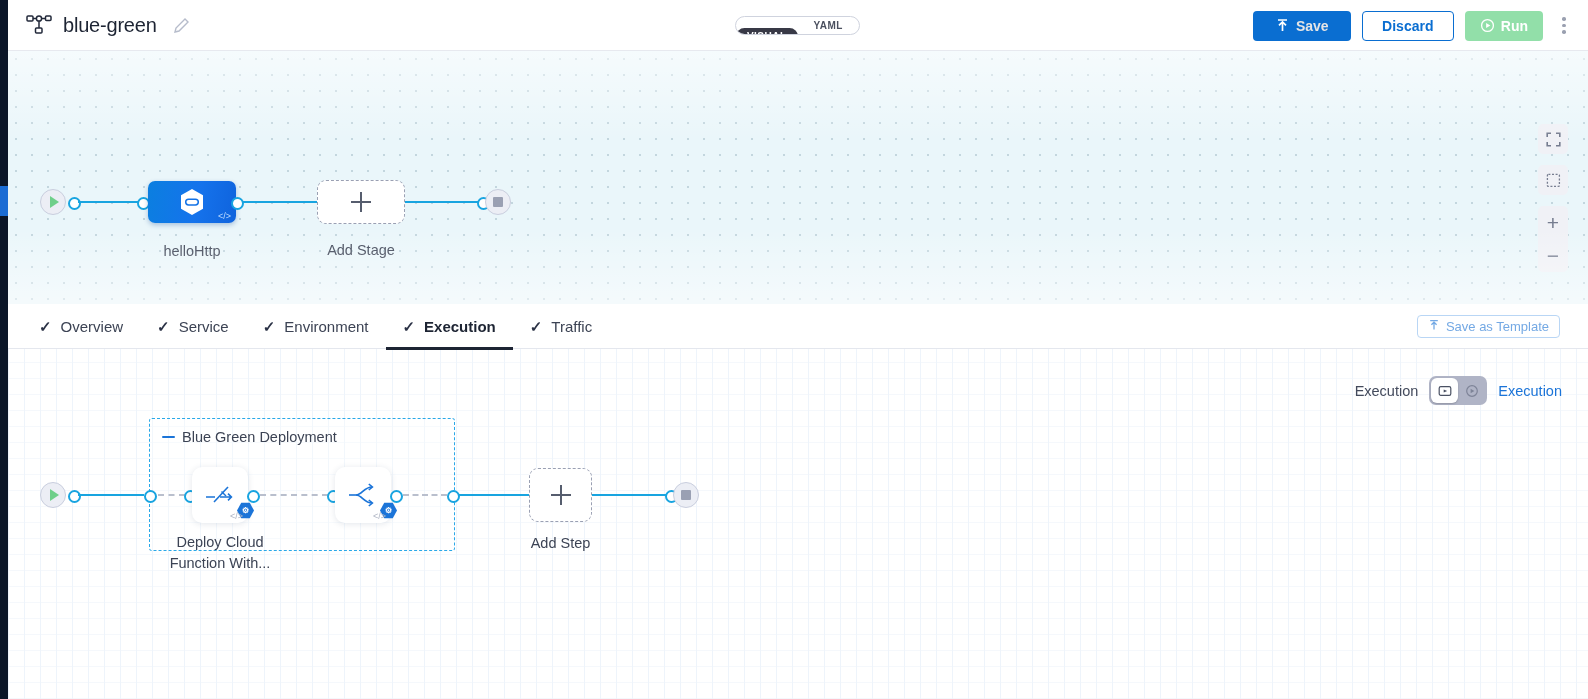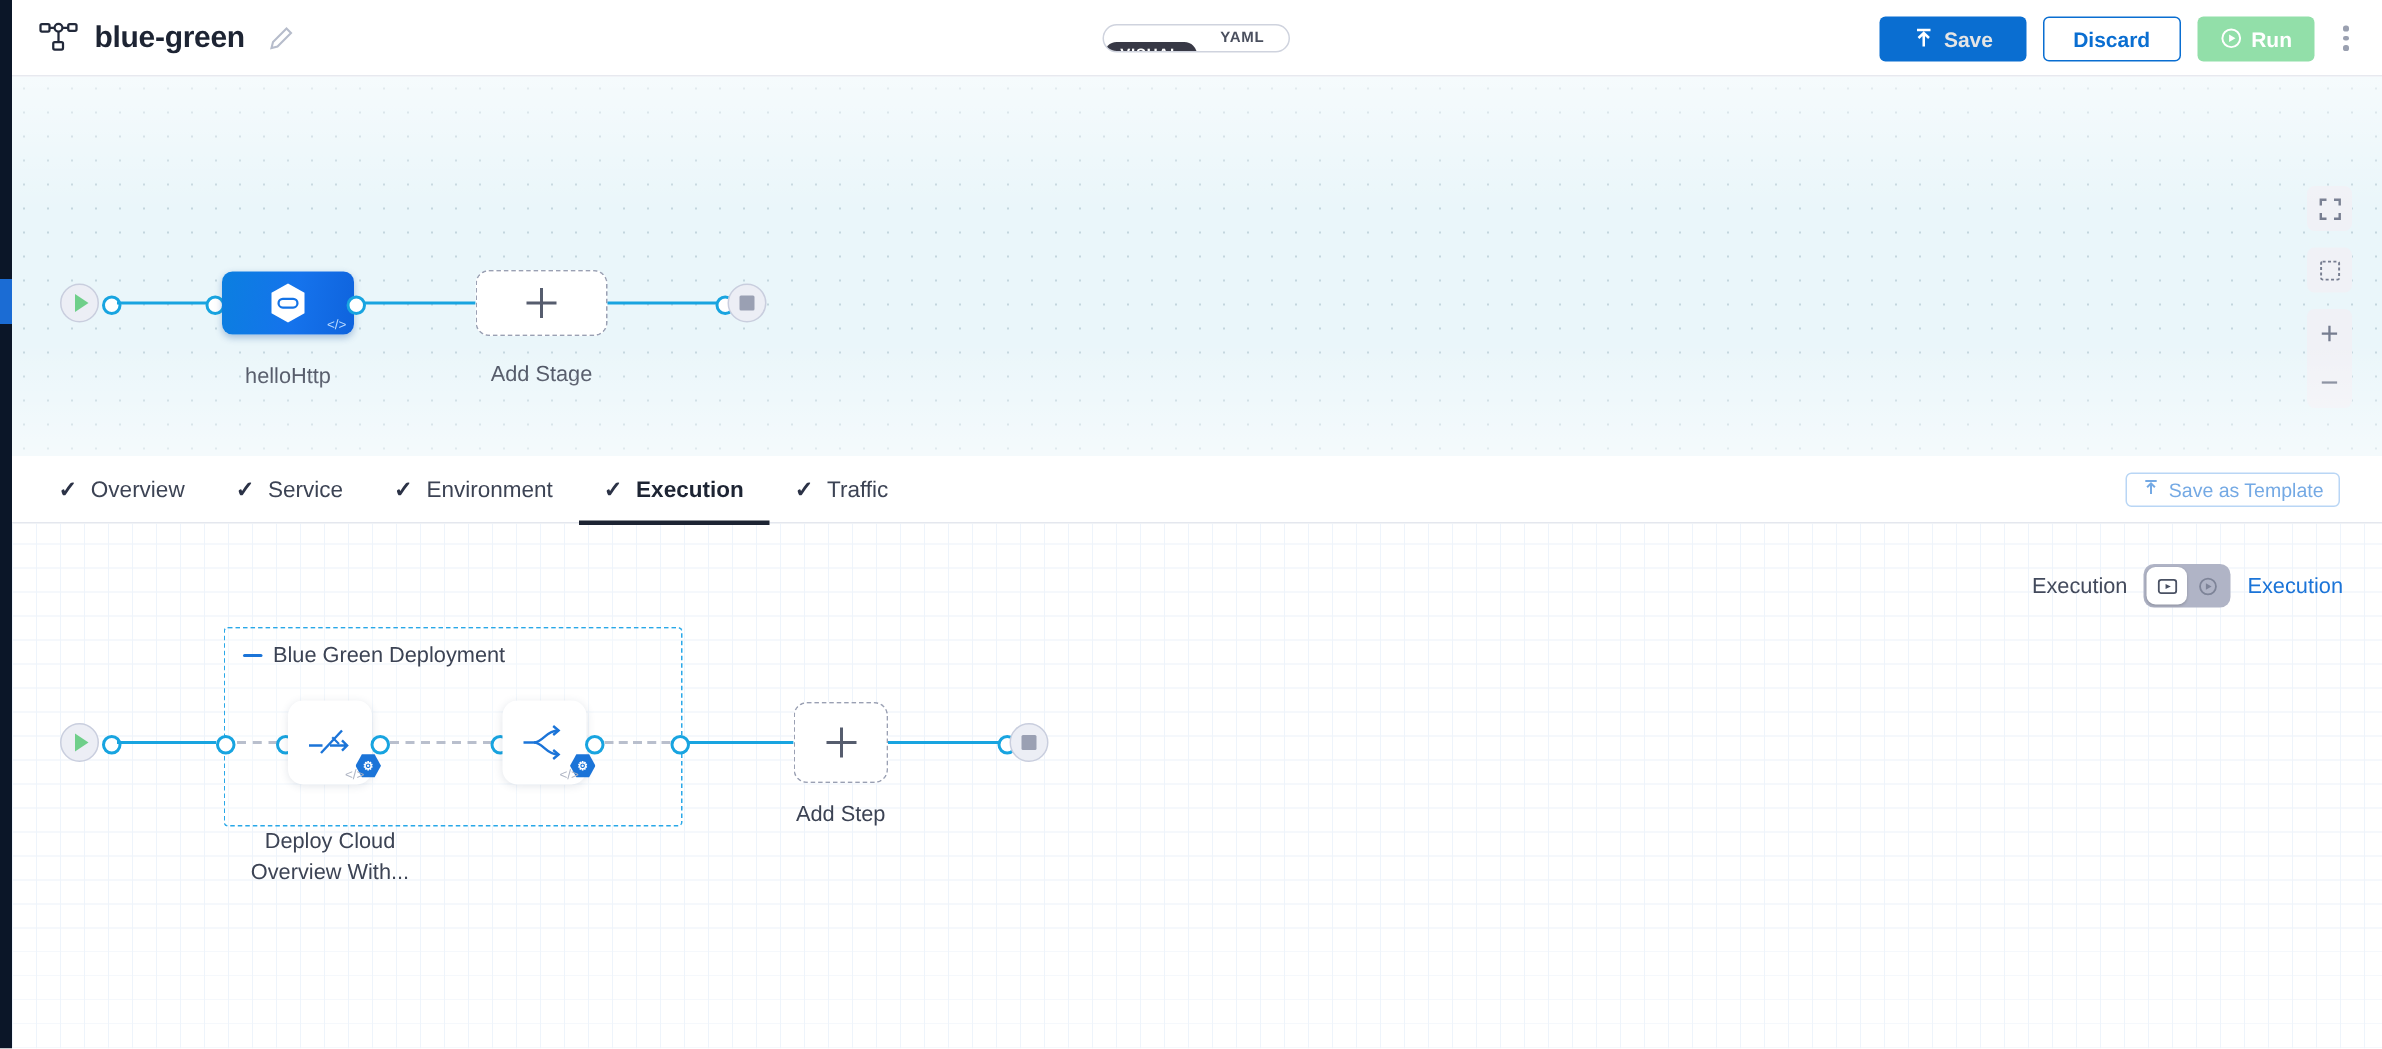--- a/index.html
+++ b/index.html
@@ -23,21 +23,21 @@
 
   
   .header {
     position: absolute; left: 8px; top: 0; right: 0; height: 51px;
     background: #ffffff; border-bottom: 1px solid #e7e9ef;
     display: flex; align-items: center; z-index: 20;
   }
   .hdr-left { display: flex; align-items: center; gap: 11px; padding-left: 18px; }
   .pipeline-icon { width: 26px; height: 22px; color: #22293a; }
   .pipeline-title {
-    font-size: 20px; font-weight: bold; color: #1d2433; letter-spacing: -0.2px;
+    font-size: 20px; font-weight: normal; color: #1d2433; letter-spacing: -0.2px;
   }
   .edit-pencil { width: 17px; height: 17px; color: #b6bccb; margin-left: 5px; }
 
   .seg-toggle {
     position: absolute; left: 727px; top: 16px;
     width: 125px; height: 19px;
     border: 1px solid #cfd3de; border-radius: 10px;
     background: #ffffff; display: flex; align-items: center; overflow: hidden;
   }
   .seg {
@@ -403,23 +403,23 @@
 
     <div class="step-node" style="left:184px; top:118px;">
       <svg width="32" height="28" viewBox="0 0 32 28" fill="none" stroke="#1b74d8" stroke-width="1.6">
         <path d="M2 16 h9 M16 16 h11 M24 12.6 l3.4 3.4 -3.4 3.4"></path>
         <path d="M10 21 L24 6"></path>
         <path d="M17.5 10.5 l4.5 4.5" stroke-width="1.4"></path>
       </svg>
       <span class="badge">⚙</span>
       <span class="code-tag">&lt;/&gt;</span>
     </div>
-    <div class="node-caption" style="left:154px; top:202px; width:116px;">
+    <div class="node-caption" style="left:154px; top:183px; width:116px;">
       <div>Deploy Cloud</div>
-      <div>Overview With...</div>
+      <div>Function With...</div>
     </div>
 
     <div class="port" style="left:239px; top:141px;"></div>
     <div class="edge-dash" style="left:252px; top:145px; width:68px;"></div>
     <div class="port" style="left:319px; top:141px;"></div>
 
     <div class="step-node" style="left:327px; top:118px;">
       <svg width="32" height="26" viewBox="0 0 32 26" fill="none" stroke="#1b74d8" stroke-width="1.6">
         <path d="M2 13 h7"></path>
         <path d="M9 13 C15 13 17 5 25 5"></path>

